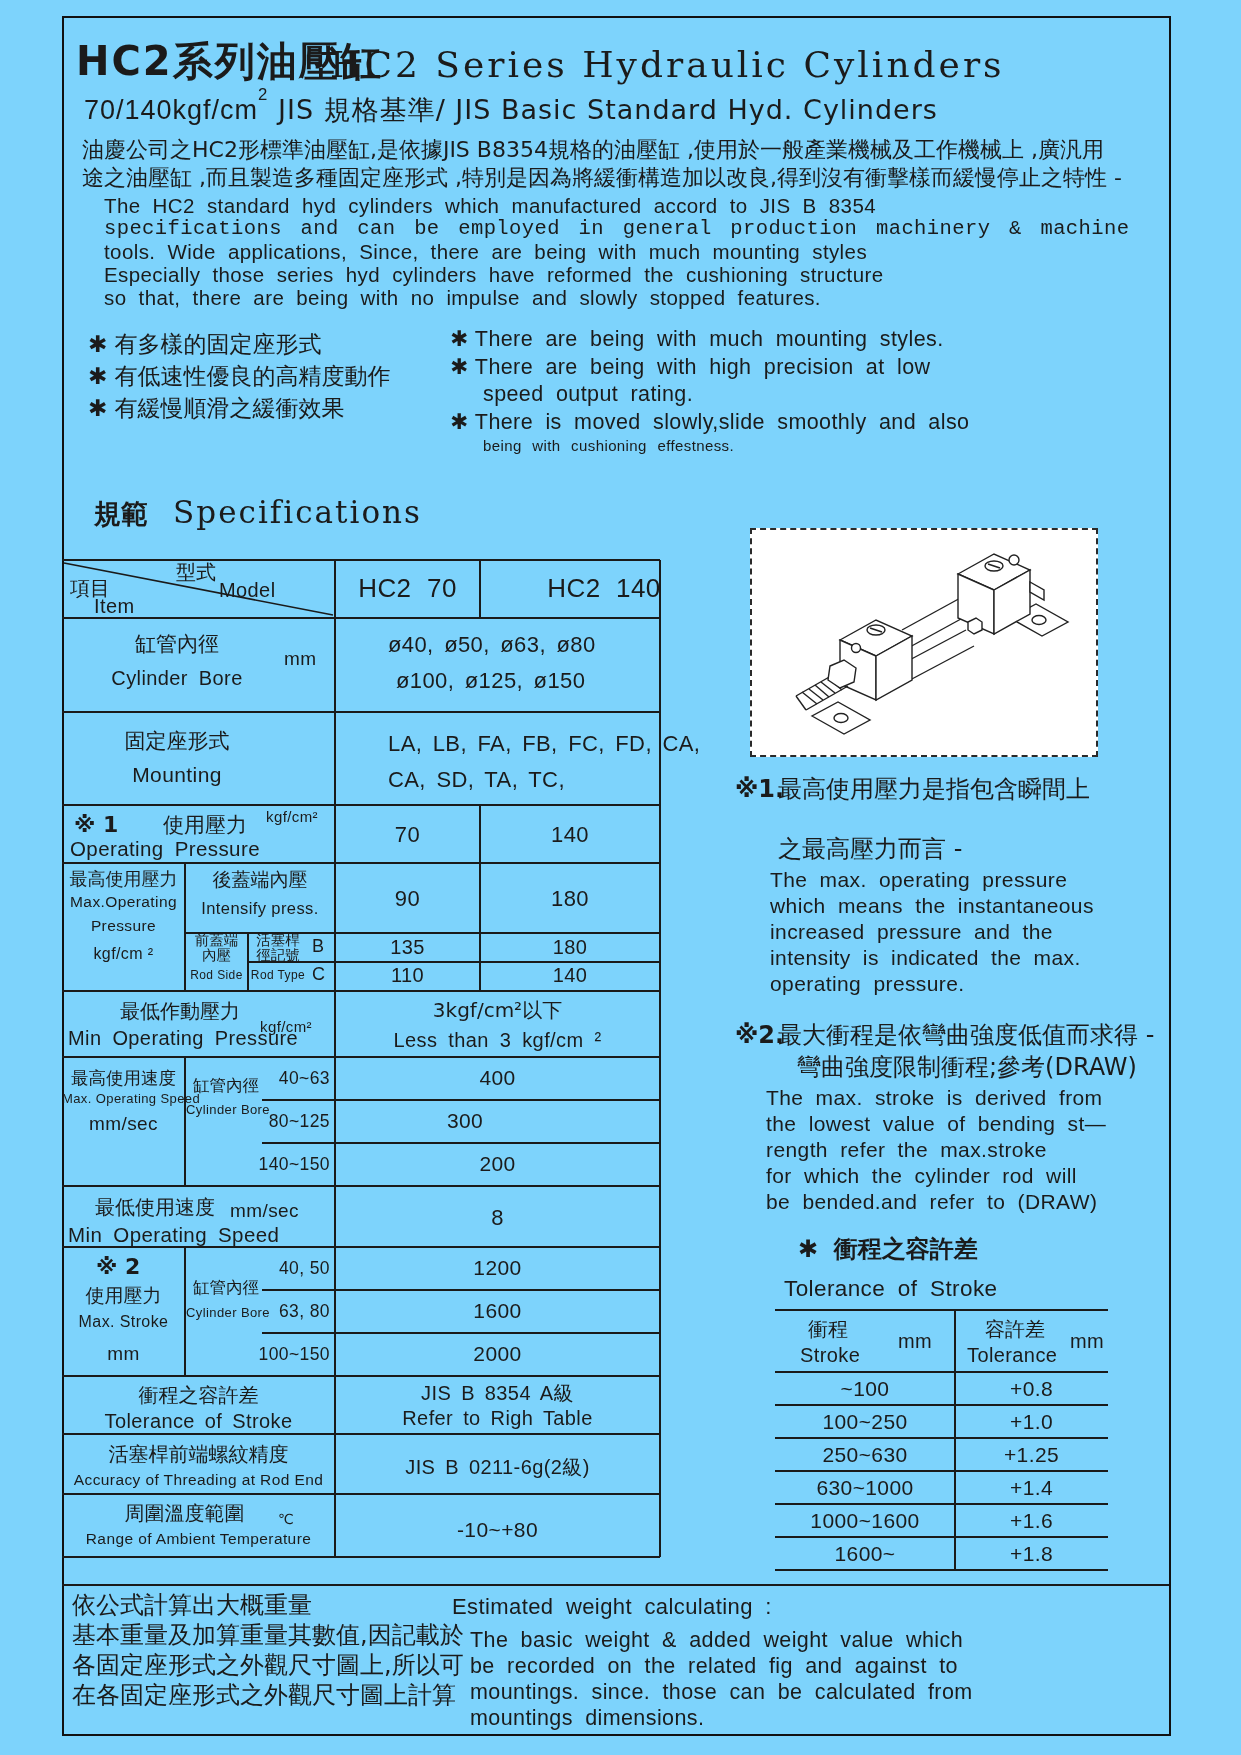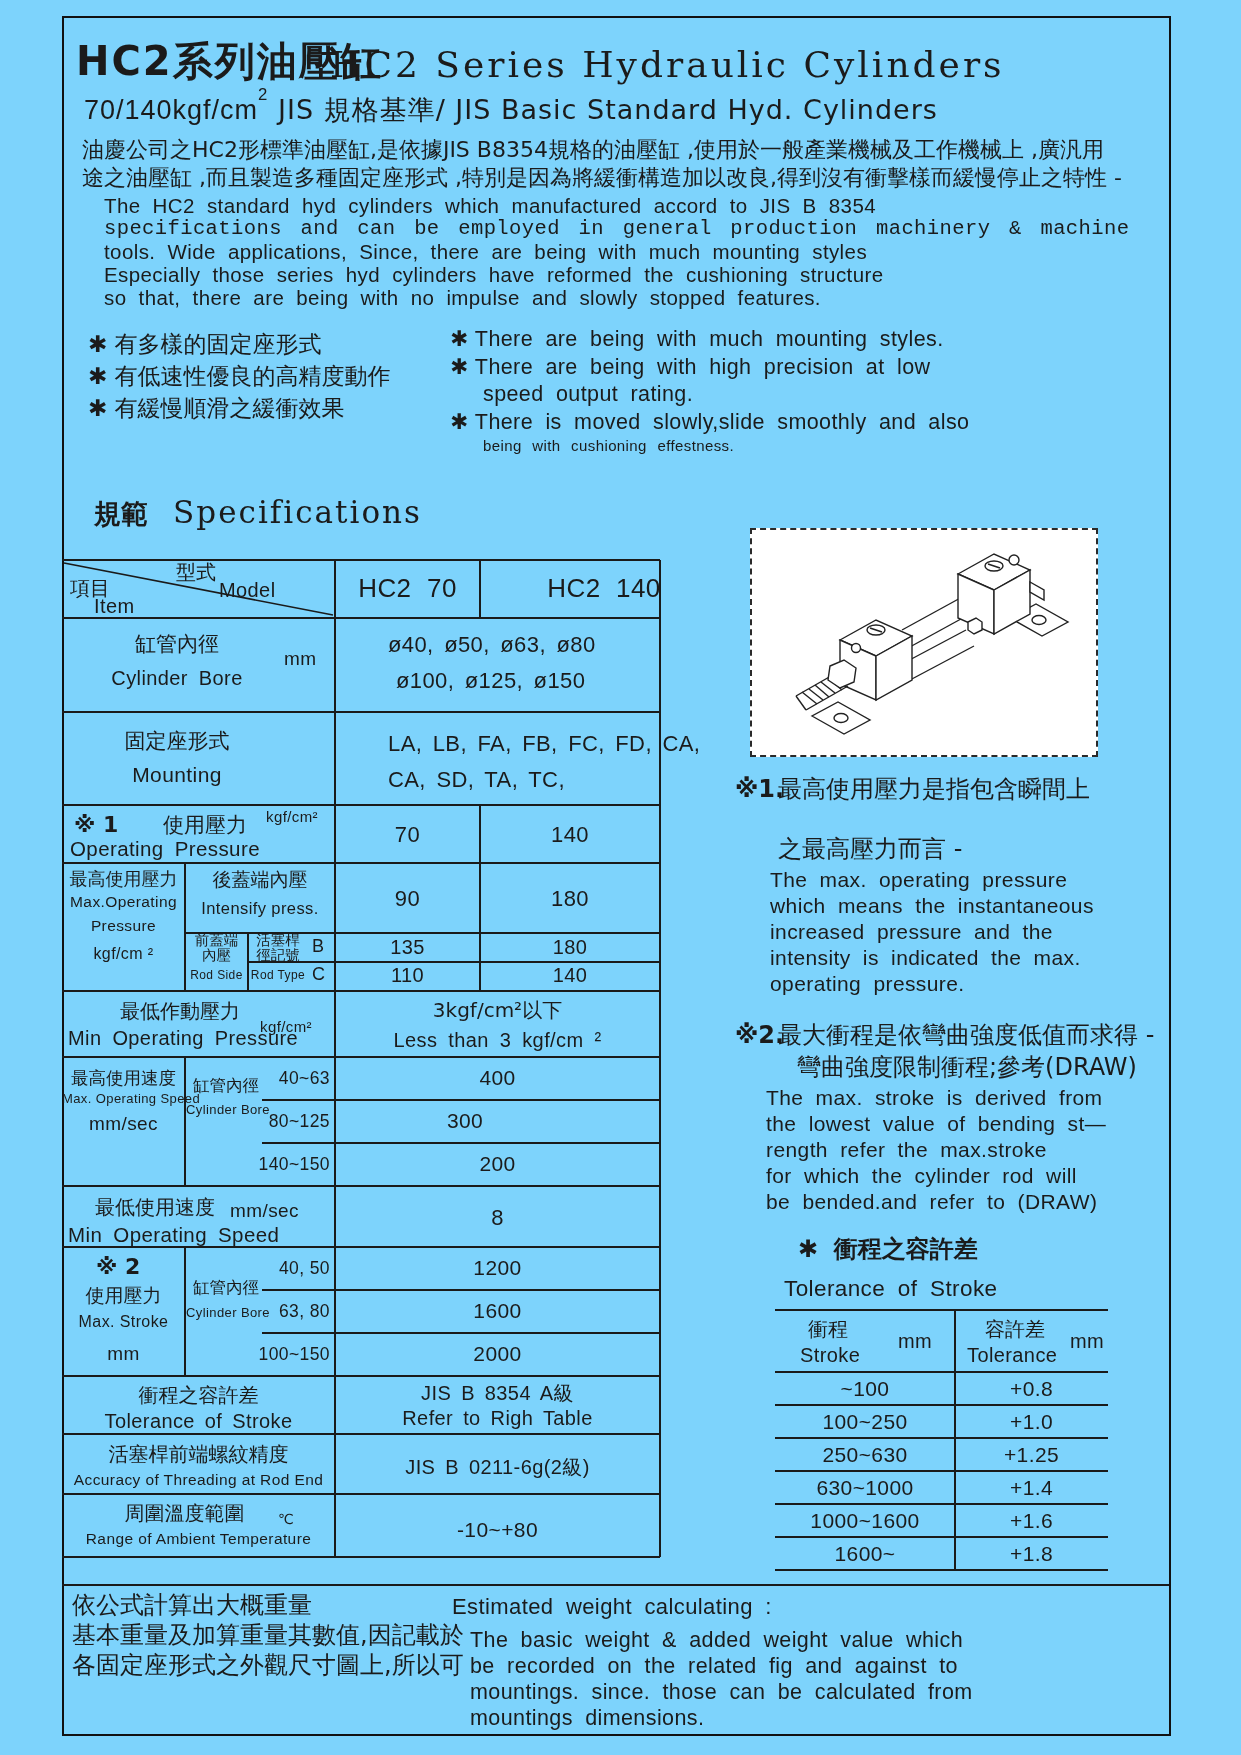--- a/index.html
+++ b/index.html
@@ -260,20 +260,21 @@
   <div class="t en ctr" style="left:775px;width:180px;top:1476px;font-size:21px;">630~1000</div>
   <div class="t en ctr" style="left:955px;width:153px;top:1476px;font-size:21px;">+1.4</div>
   <div class="t en ctr" style="left:775px;width:180px;top:1509px;font-size:21px;">1000~1600</div>
   <div class="t en ctr" style="left:955px;width:153px;top:1509px;font-size:21px;">+1.6</div>
   <div class="t en ctr" style="left:775px;width:180px;top:1542px;font-size:21px;">1600~</div>
   <div class="t en ctr" style="left:955px;width:153px;top:1542px;font-size:21px;">+1.8</div>
 
   <div class="t zh" style="left:72px;top:1592px;font-size:24px;">依公式計算出大概重量</div>
   <div class="t zh" style="left:72px;top:1622px;font-size:24px;">基本重量及加算重量其數值,因記載於</div>
   <div class="t zh" style="left:72px;top:1652px;font-size:24px;">各固定座形式之外觀尺寸圖上,所以可</div>
+  <div class="t zh" style="left:72px;top:1682px;font-size:24px;">在各固定座形式之外觀尺寸圖上計算</div>
   <div class="t en wsp" style="left:452px;top:1594px;font-size:22px;">Estimated weight calculating :</div>
   <div class="t en wsp" style="left:470px;top:1628px;font-size:21.5px;">The basic weight &amp; added weight value which</div>
   <div class="t en wsp" style="left:470px;top:1654px;font-size:21.5px;">be recorded on the related fig and against to</div>
   <div class="t en wsp" style="left:470px;top:1680px;font-size:21.5px;">mountings. since. those can be calculated from</div>
   <div class="t en wsp" style="left:470px;top:1706px;font-size:21.5px;">mountings dimensions.</div>
 
 <div class="line" style="left: 62px; top: 559px; width: 598px; height: 2px;"></div>
     <div class="line" style="left: 62px; top: 617px; width: 598px; height: 2px;"></div>
     <div class="line" style="left: 62px; top: 711px; width: 598px; height: 2px;"></div>
     <div class="line" style="left: 62px; top: 804px; width: 598px; height: 2px;"></div>

